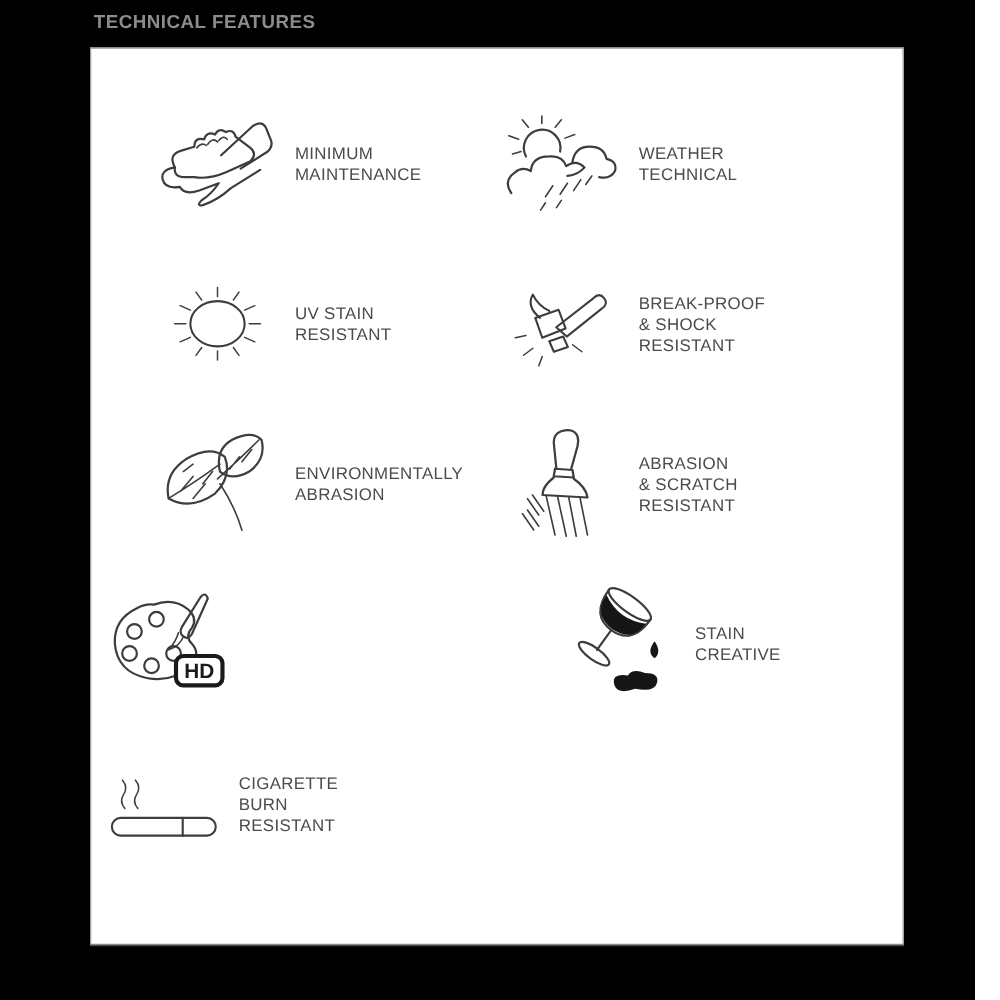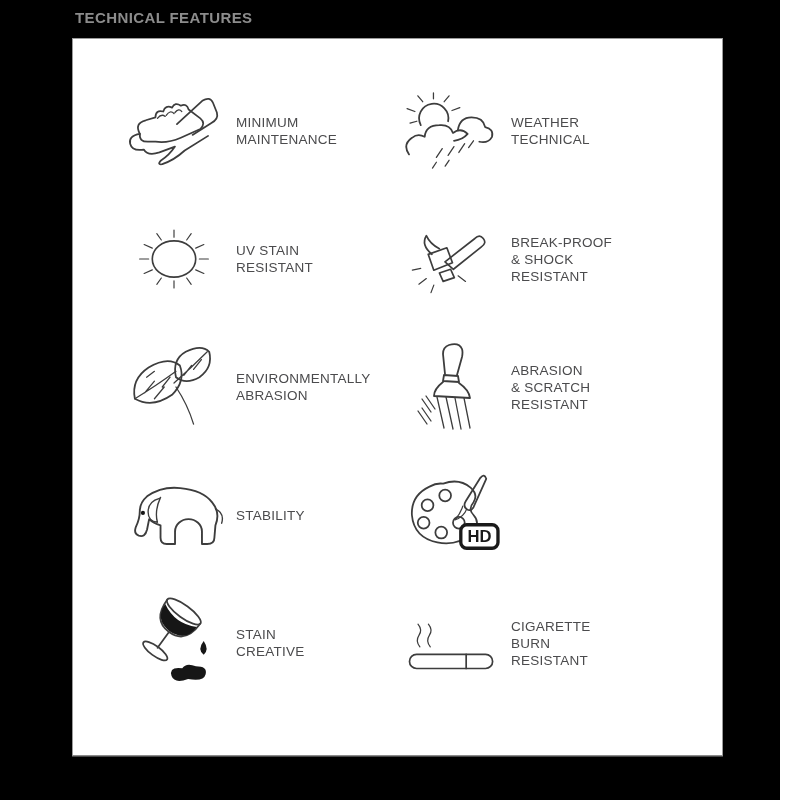--- a/index.html
+++ b/index.html
@@ -110,31 +110,20 @@
             <path class="ink" d="M27,41 Q18,48 18,55 L54,57 Q53,49 43,42"></path>
             <path class="ink-thin" d="M21,56 L28,87 M30,56 L37,88 M39,57 L45,88 M48,57 L54,87"></path>
             <path class="ink-thin" d="M6,58 L15,71 M10,55 L19,68 M2,70 L11,83 M6,67 L15,80"></path>
           </svg>
         </span>
         <span class="label">ABRASION
 &amp; SCRATCH
 RESISTANT</span>
       </div>
 
-      <div class="feature left">
-        <span class="icon-box">
-          <svg width="116" height="72" viewBox="0 0 112 68">
-            <path class="ink" d="M30,16 Q44,6 62,8 Q84,10 93,22 Q101,32 96,44 L95,56 Q95,62 88,62 L83,62 L83,50 A13,12 0 0 0 57,50 L57,62 L49,62 Q43,62 43,56 L43,44 Q36,42 32,38 L30,48 Q28,56 22,54 Q17,52 19,46 Q23,38 23,30 Q23,22 30,16 Z"></path>
-            <path class="ink-thin" d="M42,18 Q31,21 31,31 Q31,40 40,41 Q37,30 43,17"></path>
-            <circle class="fill-ink" cx="26" cy="32" r="2"></circle>
-            <path class="ink-thin" d="M96,28 Q105,32 102,42"></path>
-          </svg>
-        </span>
-        <span class="label">STABILITY</span>
-      </div>
 
       <div class="feature right">
         <span class="icon-box">
           <svg width="108" height="90" viewBox="0 0 110 92">
             <path class="ink" d="M46,14 Q62,8 74,18 Q82,25 77,33 Q71,40 77,46 Q85,55 75,65 Q60,78 40,74 Q16,69 14,46 Q13,26 32,17 Q39,13 46,14 Z"></path>
             <circle class="ink" cx="48" cy="26" r="6"></circle>
             <circle class="ink" cx="30" cy="36" r="6"></circle>
             <circle class="ink" cx="26" cy="54" r="6"></circle>
             <circle class="ink" cx="44" cy="64" r="6"></circle>
             <circle class="ink" cx="62" cy="54" r="6"></circle>

